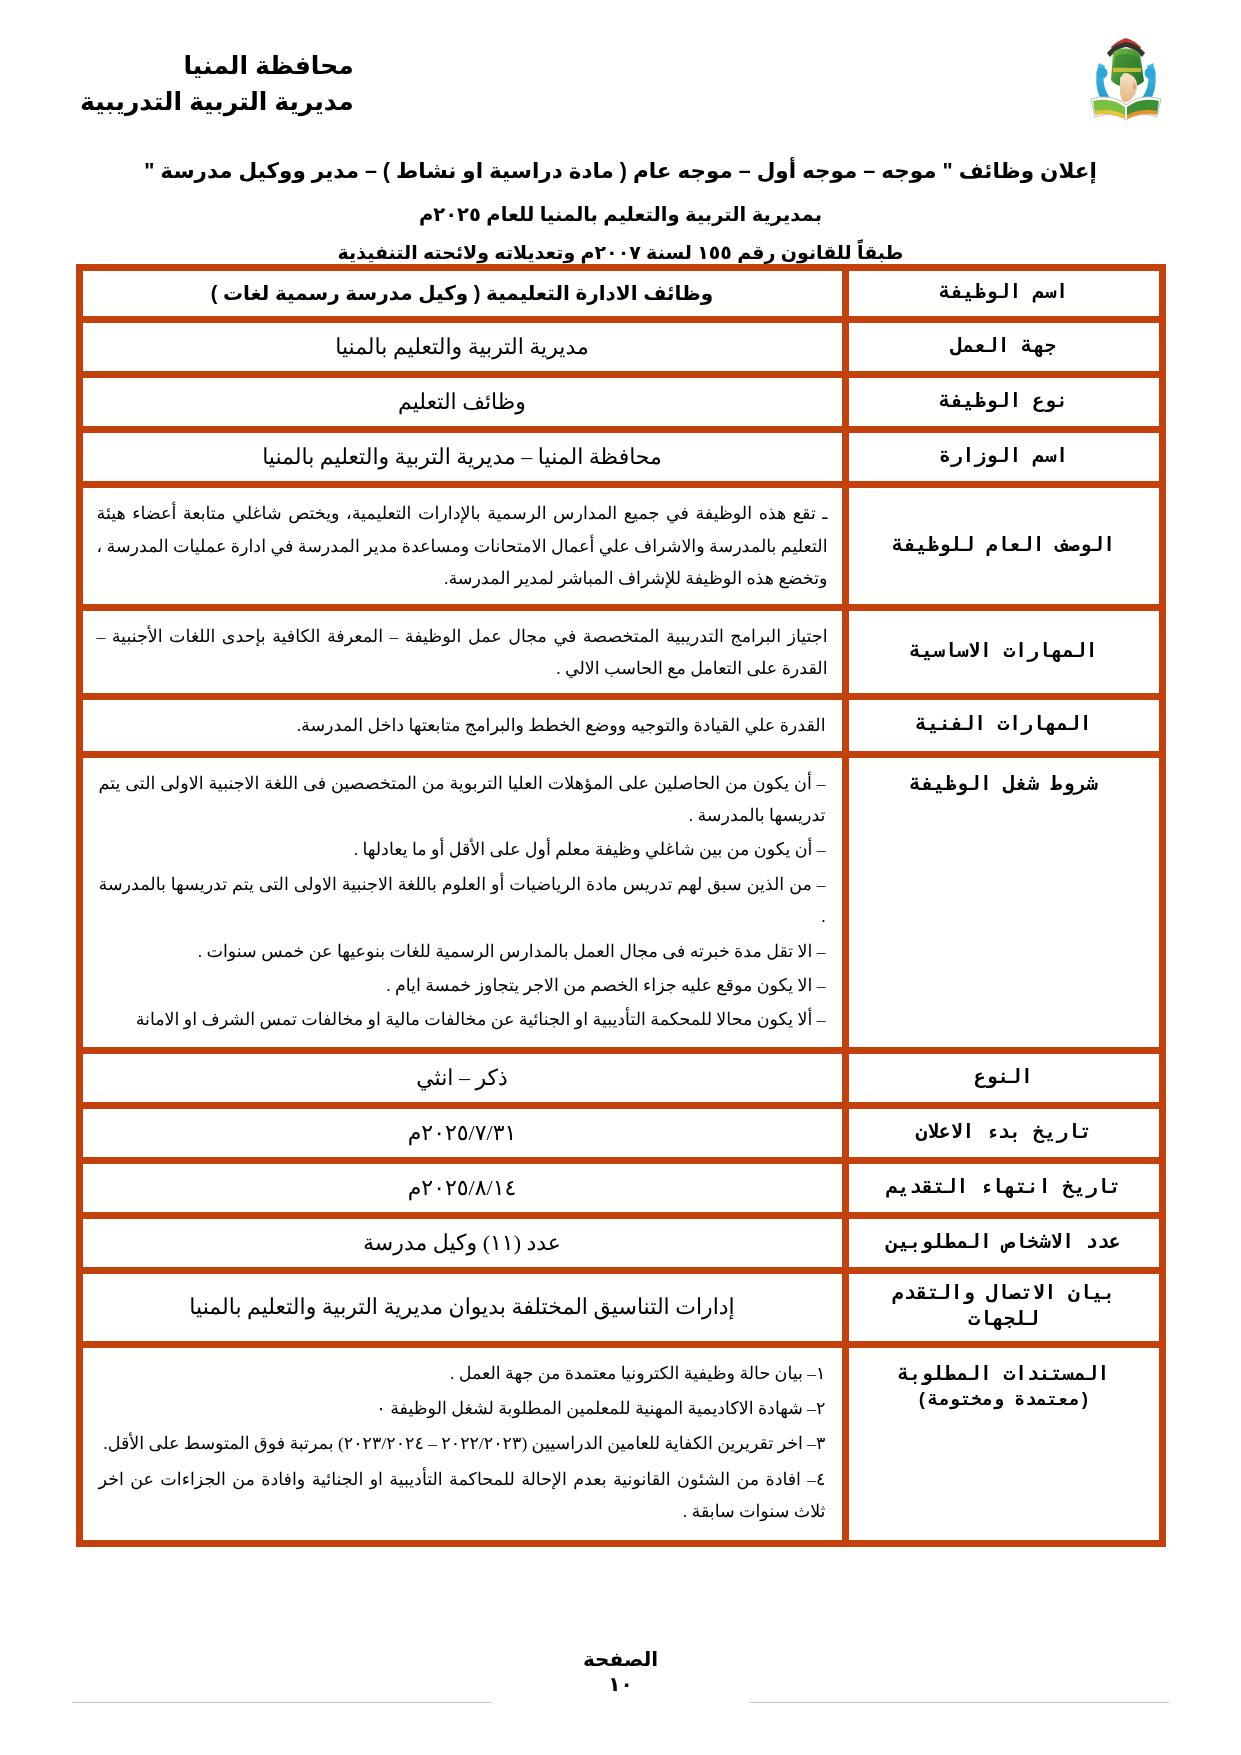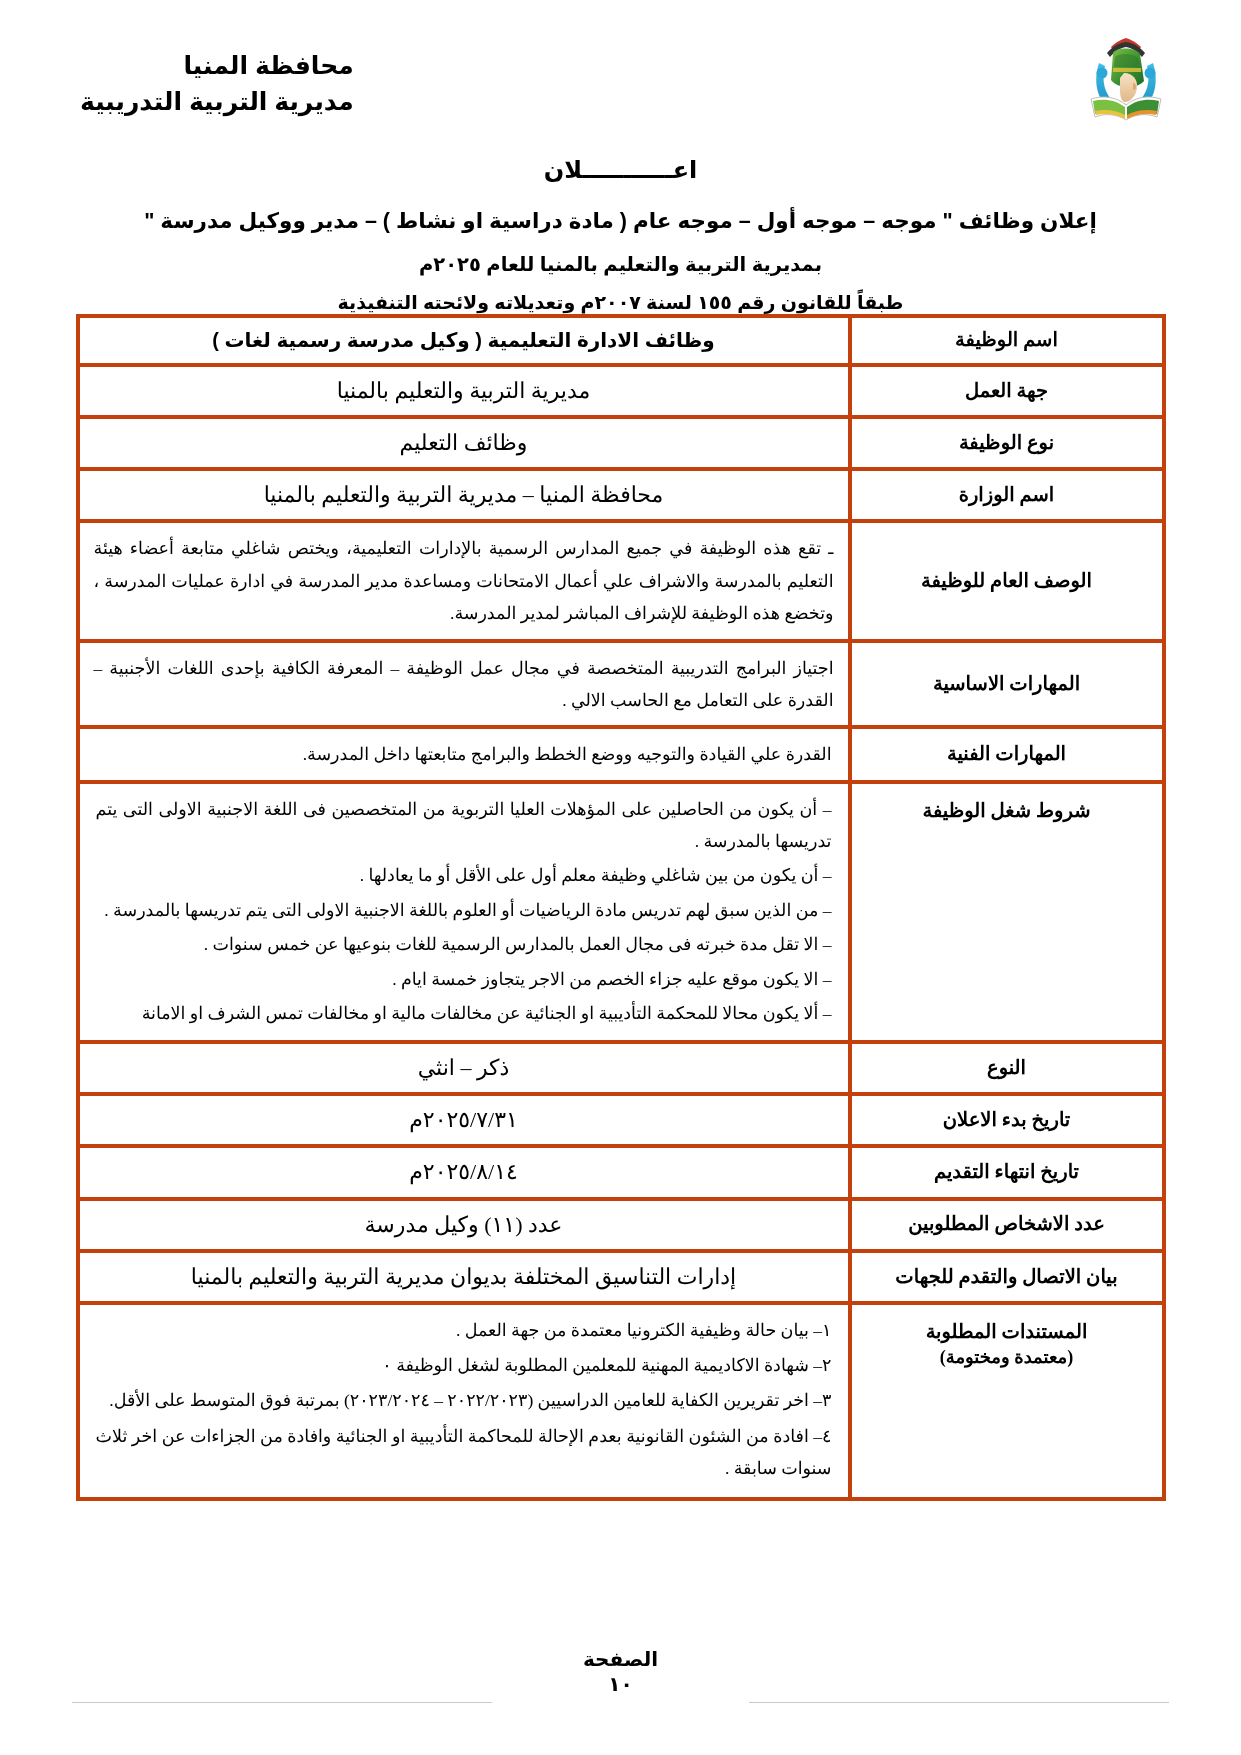--- a/index.html
+++ b/index.html
@@ -89,28 +89,28 @@
 
   
   table.main-table {
     border-collapse: collapse;
     width: 1090px;
     margin: 0 auto;
     table-layout: fixed;
     direction: rtl;
   }
   table.main-table td {
-    border: 4px solid #c2410c;
+    border: 7px solid #c2410c;
     vertical-align: middle;
     padding: 7px 10px;
   }
   td.label-cell {
     width: 290px;
     text-align: center;
-    font-family: Liberation Serif, serif;
+    font-family: Liberation Mono, monospace;
     font-weight: bold;
     font-size: 19.5px;
     line-height: 1.35;
   }
   td.value-cell {
     text-align: center;
     font-family: "Liberation Serif", "DejaVu Serif", serif;
     font-size: 22px;
     line-height: 1.55;
   }
@@ -240,21 +240,20 @@
         <path d="M8 66 C20 62 34 64 43 72 C52 64 66 62 78 66 L74 84 C64 80 52 81 43 87 C34 81 22 80 12 84 Z" fill="#ffffff" stroke="#bfbfbf" stroke-width="1"></path>
         <path d="M10 68 C21 65 33 67 42 74 L42 85 C33 79 21 78 12 81 Z" fill="#7cc043"></path>
         <path d="M76 68 C65 65 53 67 44 74 L44 85 C53 79 65 78 74 81 Z" fill="#3c8f32"></path>
         <path d="M12 78 C22 76 33 77 42 82 L42 86 C33 81 22 80 13 82 Z" fill="#e8c33b"></path>
         <path d="M74 78 C64 76 53 77 44 82 L44 86 C53 81 64 80 73 82 Z" fill="#e8922b"></path>
       </svg>
     </div>
   </div>
 
   <div class="title-block">
-    <div class="announce-title">اعـــــــــــلان</div>
     <div class="announce-sub1">إعلان وظائف " موجه – موجه أول – موجه عام ( مادة دراسية او نشاط ) – مدير ووكيل مدرسة "</div>
     <div class="announce-sub2">بمديرية التربية والتعليم بالمنيا للعام ٢٠٢٥م</div>
     <div class="announce-sub3">طبقاً للقانون رقم ١٥٥ لسنة ٢٠٠٧م وتعديلاته ولائحته التنفيذية</div>
   </div>
 
   <table class="main-table">
     <tbody>
       <tr>
         <td class="label-cell">اسم الوظيفة</td>
         <td class="value-cell bold-head">وظائف الادارة التعليمية ( وكيل مدرسة رسمية لغات )</td>

